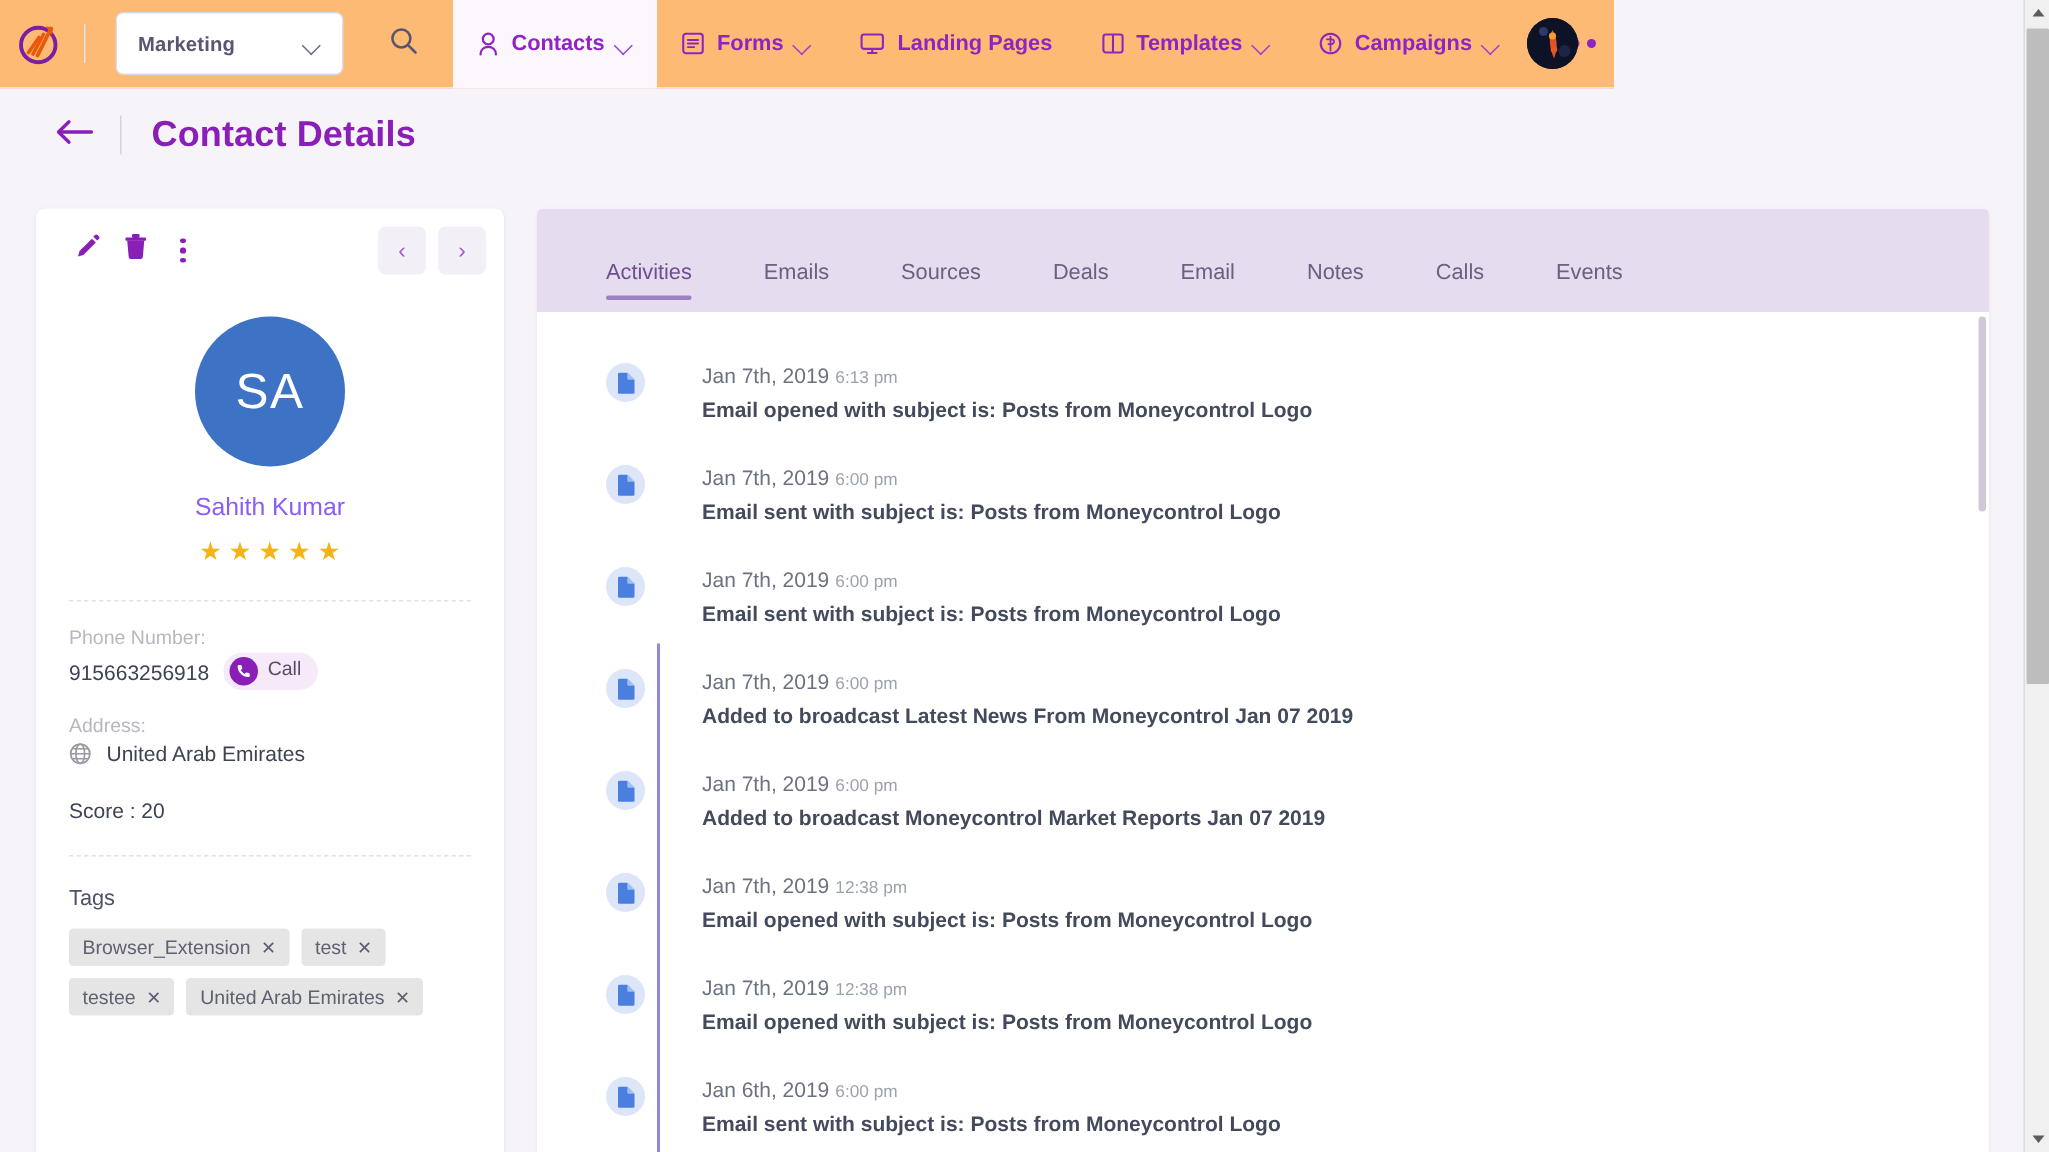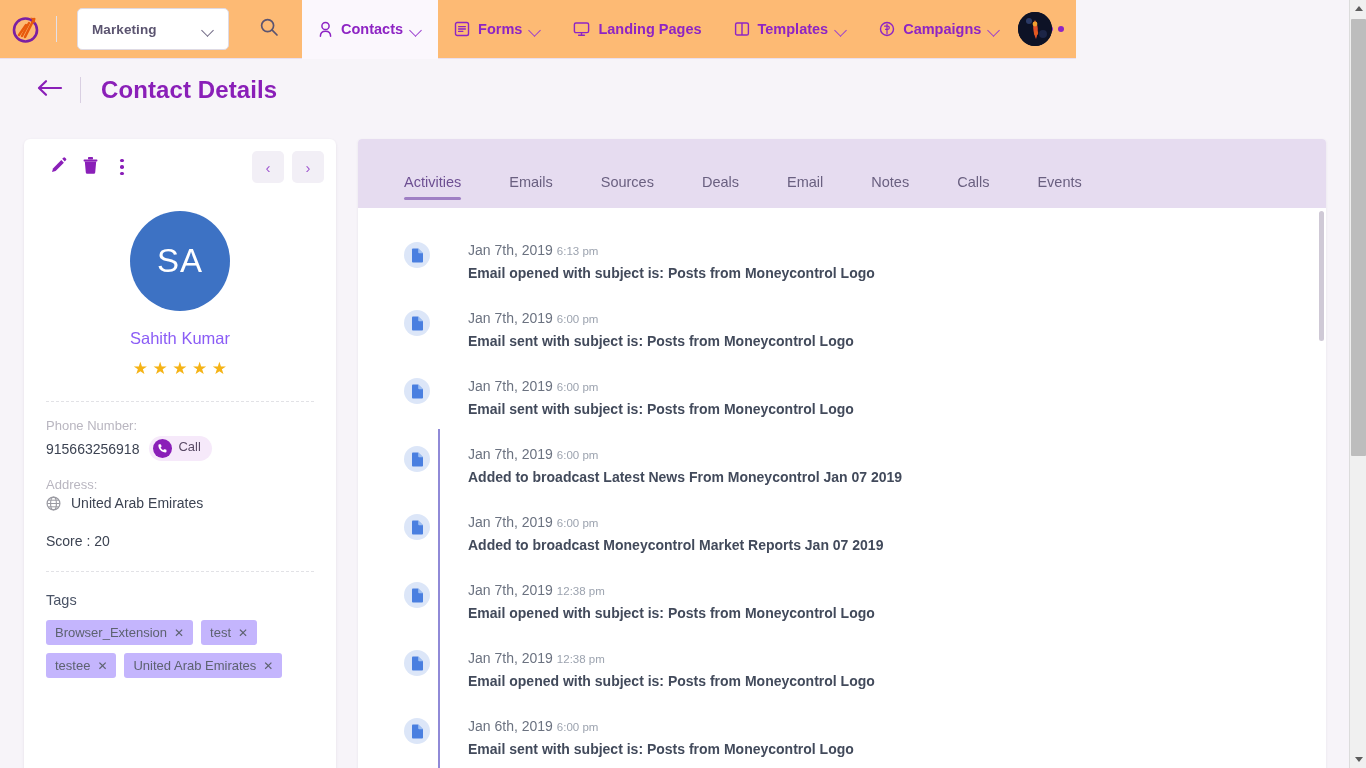--- a/index.html
+++ b/index.html
@@ -160,21 +160,21 @@
     background: #8a1fb8; display: flex; align-items: center; justify-content: center;
   }
   .call-text { font-size: 13px; color: #5a4b66; }
   .score { margin: 22px 0 0 22px; font-size: 14px; color: #3c4352; }
   .tags-title { margin: 20px 0 0 22px; font-size: 14.5px; color: #4a5366; }
   .tags {
     display: flex; flex-wrap: wrap; gap: 8px;
     margin: 12px 22px 0;
   }
   .tag {
-    background: #c4b5fd; border-radius: 3px;
+    background: #e5e5e5; border-radius: 3px;
     padding: 5px 9px; font-size: 13px; color: #5d6270;
     display: inline-flex; align-items: center; gap: 7px;
     cursor: default;
   }
   .tag .x { color: #5d6270; font-size: 12px; cursor: pointer; }
 
   
   .right-panel {
     position: absolute; left: 358px; top: 139px;
     width: 968px; height: 640px;

